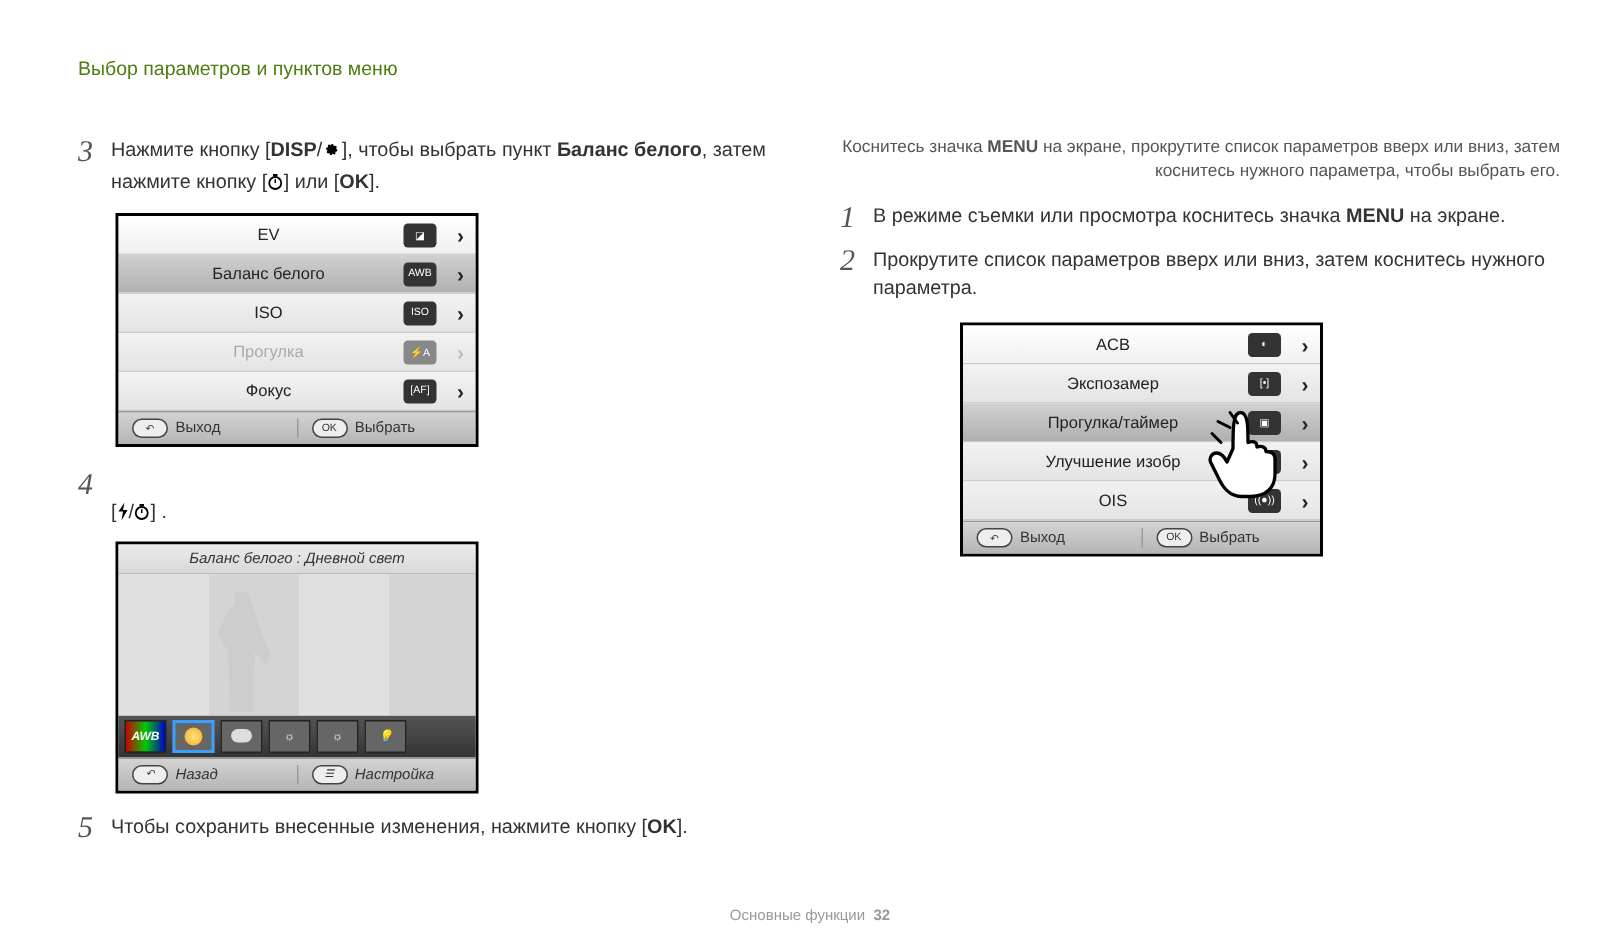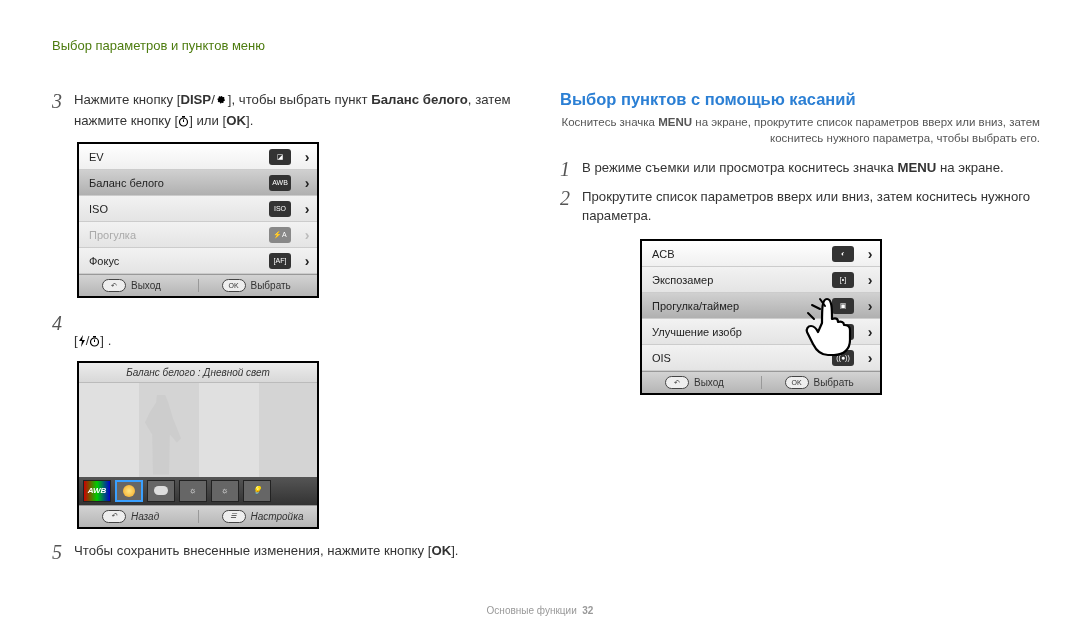--- a/index.html
+++ b/index.html
@@ -86,21 +86,21 @@
     height: 26px;
     border-bottom: 1px solid #ccc;
     font-size: 11px;
     position: relative;
   }
   .menu-row.sel {
     background: linear-gradient(#d0d0d0,#b0b0b0);
   }
   .menu-row.normal { background: linear-gradient(#f2f2f2,#e4e4e4); }
   .menu-row.dark { background: linear-gradient(#fff,#f0f0f0); }
-  .menu-label { flex: 1; padding-left: 10px; color: #222; }
+  .menu-label { flex: 1; padding-left: 10px; color: #222; text-align: center; }
   .menu-row.disabled .menu-label { color: #aaa; }
   .menu-icon {
     width: 22px; height: 16px;
     background: #333; color: #fff;
     border-radius: 3px;
     font-size: 7px;
     display: flex; align-items: center; justify-content: center;
     margin-right: 6px;
   }
   .menu-icon.light { background: #888; }
@@ -118,21 +118,21 @@
     align-items: center;
     font-size: 10px;
     border-top: 1px solid #999;
   }
   .footer-half {
     flex: 1;
     display: flex;
     align-items: center;
     justify-content: flex-start;
     gap: 5px;
-    padding-left: 23px;
+    padding-left: 9px;
     border-right: 1px solid #999;
   }
   .footer-half:last-child { border-right: none; }
   .pill {
     display: inline-flex;
     align-items: center;
     justify-content: center;
     min-width: 24px;
     height: 13px;
     border: 1px solid #444;
@@ -331,21 +331,20 @@
   <div class="step">
     <div class="step-num">5</div>
     <div class="step-text">
       <span>Чтобы сохранить внесенные изменения, нажмите кнопку [</span><span class="strong">OK</span><span>].</span>
     </div>
   </div>
 
 </div>
 
 <div class="col-right">
-  <div class="section-title">Выбор пунктов с помощью касаний</div>
   <div class="subtext">
     <span>Коснитесь значка </span><span class="strong">MENU</span><span> на экране, прокрутите список параметров вверх или вниз, затем коснитесь нужного параметра, чтобы выбрать его.</span>
   </div>
 
   <div class="step">
     <div class="step-num">1</div>
     <div class="step-text">
       <span>В режиме съемки или просмотра коснитесь значка </span><span class="strong">MENU</span><span> на экране.</span>
     </div>
   </div>

